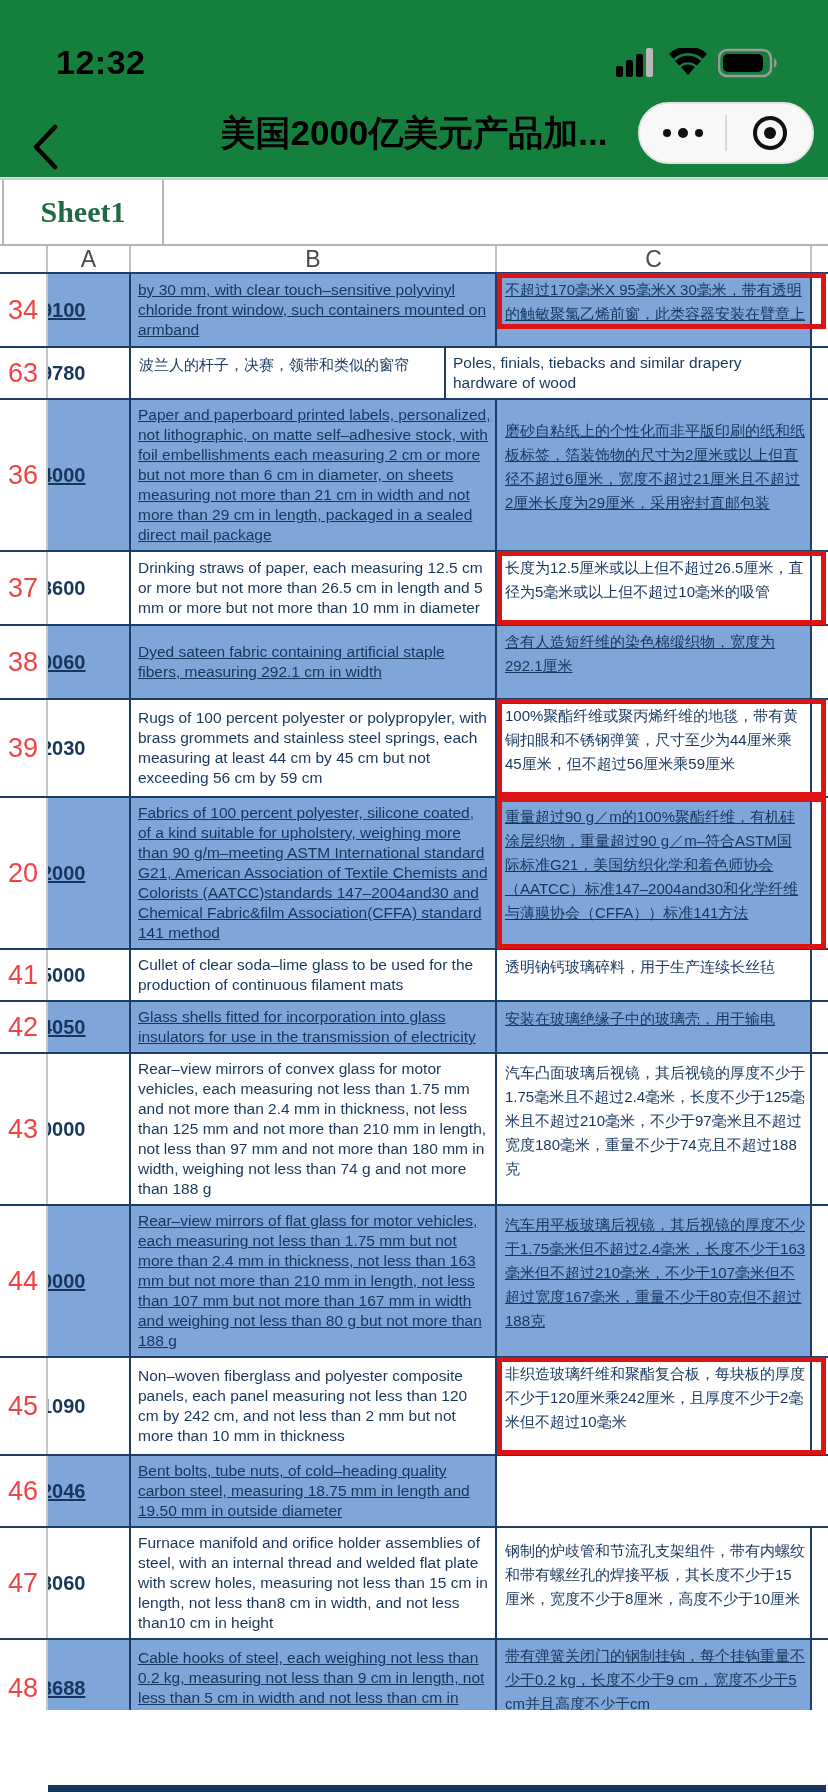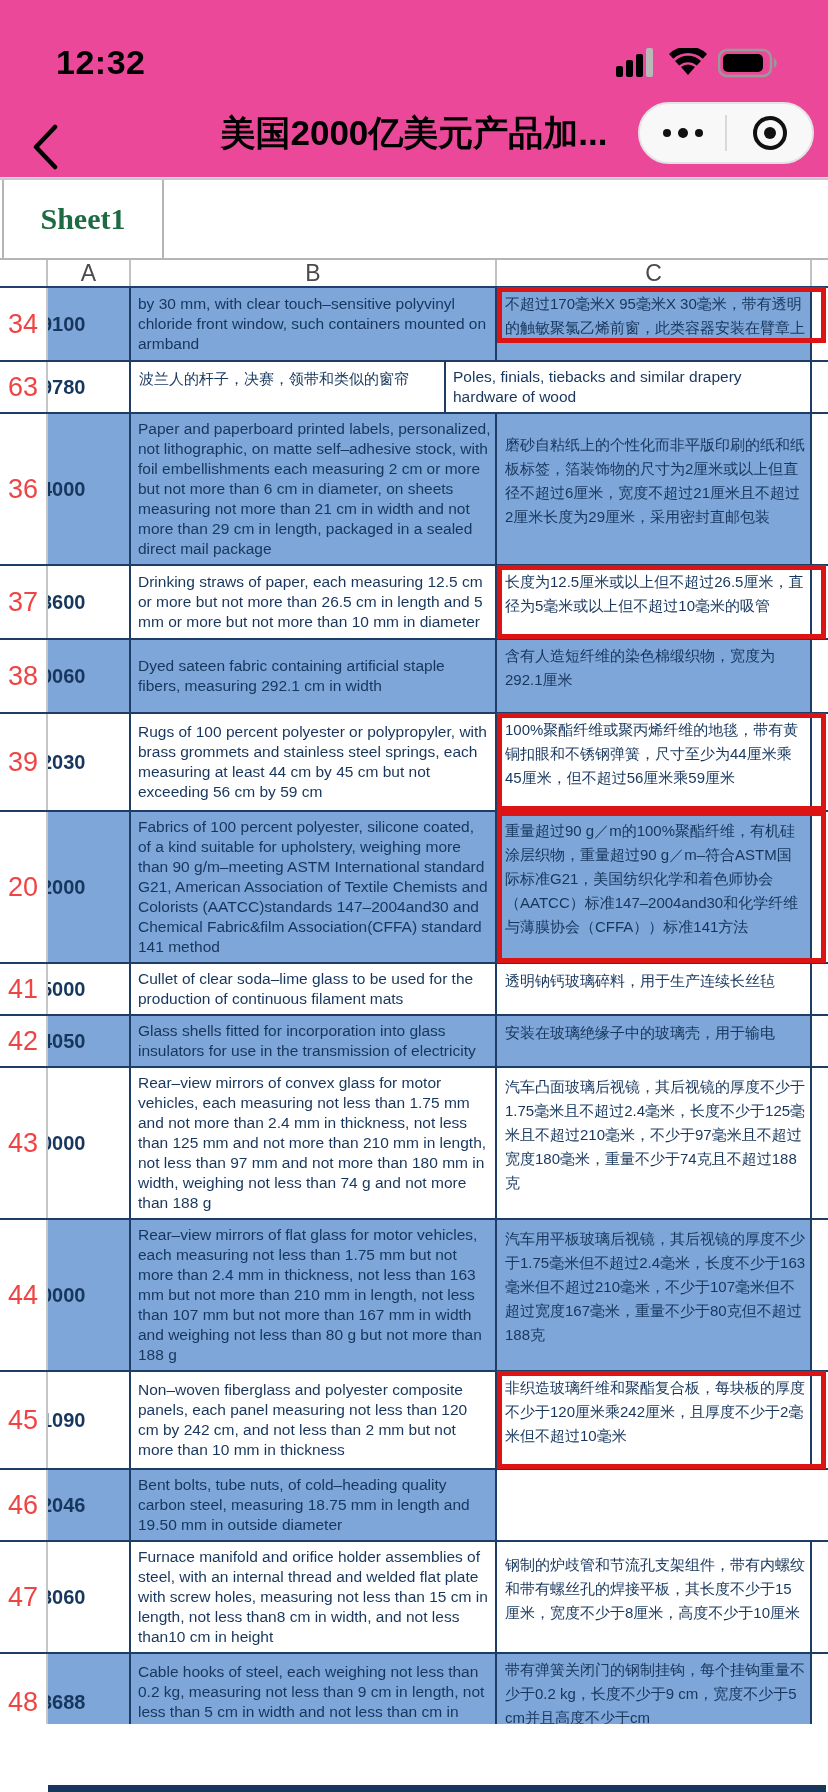--- a/index.html
+++ b/index.html
@@ -3,41 +3,41 @@
 <meta charset="utf-8">
 <style>
   * { margin:0; padding:0; box-sizing:border-box; }
   html,body { width:828px; }
   body {
     height:1792px; overflow:hidden; position:relative;
     font-family:"Liberation Sans","DejaVu Sans",sans-serif;
     background:#ffffff;
   }
   
-  .chrome { background:#ec4899; }
+  .chrome { background:#15803d; }
   .status-bar { height:88px; display:flex; align-items:flex-end; justify-content:space-between; padding:0 48px 6px 56px; }
   .time { font-size:34px; font-weight:bold; color:#000; letter-spacing:.5px; }
   .status-icons { display:flex; align-items:center; gap:10px; padding-bottom:4px; }
   .nav-bar { height:90px; display:flex; align-items:flex-end; position:relative; padding:0 18px; border-bottom:1px solid #dcdcdc; }
   .back-btn { width:60px; height:60px; display:flex; align-items:center; justify-content:flex-start; padding-left:14px; }
   .nav-title { position:absolute; left:50%; top:50%; transform:translate(-50%,-50%);
     font-size:35px; font-weight:bold; color:#000; white-space:nowrap; }
   .capsule { position:absolute; right:14px; top:50%; transform:translateY(-50%);
     width:176px; height:62px; background:#f8f8f8; border:2px solid #e3e3e3; border-radius:34px;
     display:flex; align-items:center; }
   .capsule .half { flex:1; display:flex; align-items:center; justify-content:center; height:100%; }
   .capsule .divider { width:2px; height:36px; background:#d9d9d9; }
   .dots { display:flex; gap:7px; align-items:center; }
   .dots i { width:10px; height:10px; border-radius:50%; background:#111; display:block; }
   .dots i.small { width:8px; height:8px; }
   .target { width:34px; height:34px; border:4px solid #111; border-radius:50%; position:relative; }
   .target::after { content:""; position:absolute; left:50%; top:50%; transform:translate(-50%,-50%);
     width:12px; height:12px; background:#111; border-radius:50%; }
   
-  .sheet-bar { height:82px; background:#fff; border-top:2px solid #c9c9c9; border-bottom:2px solid #b5b5b5; position:relative; }
+  .sheet-bar { height:68px; background:#fff; border-top:2px solid #c9c9c9; border-bottom:2px solid #b5b5b5; position:relative; }
   .sheet-tab { position:absolute; left:2px; top:0; bottom:0; width:162px;
     border-left:2px solid #b5b5b5; border-right:2px solid #b5b5b5;
     display:flex; align-items:center; justify-content:center; }
   .sheet-tab span { font-family:"Liberation Serif","DejaVu Serif",serif; font-weight:bold; font-size:30px; color:#1e6b43; }
   
   .grid { position:relative; background:#fff; height:1464px; overflow:hidden; }
   .hdr-row { display:flex; height:28px; border-bottom:2px solid #20406b; }
   .hdr-gutter { width:48px; border-right:2px solid #c2c2c2; }
   .hdr-cell { display:flex; align-items:center; justify-content:center;
     font-size:23px; color:#4a4a4a; border-right:2px solid #c2c2c2; }
@@ -46,21 +46,21 @@
   .gutter { width:48px; flex:0 0 48px; background:#fff; border-right:2px solid #c6c6c6;
     display:flex; align-items:center; justify-content:center; font-size:27px; color:#ef4444; }
   .cell { color:#17365d; }
   .cell.a { width:83px; flex:0 0 83px; border-right:2px solid #1d3d66;
     display:flex; align-items:center; font-weight:bold; font-size:20px; overflow:hidden; }
   .cell.a span { margin-left:-7px; white-space:nowrap; }
   .cell.b { width:366px; flex:0 0 366px; border-right:2px solid #1d3d66;
     font-size:15.5px; line-height:20px; padding:5px 4px 5px 7px; display:flex; align-items:center; }
   .cell.c { width:315px; flex:0 0 315px; border-right:2px solid #1d3d66;
     font-size:15px; line-height:24px; padding:4px 4px 20px 8px; display:flex; align-items:center; position:static; }
-  .row.blue .cell { background:#7ea6d8; }
+  .row.blue .cell { background:#7ea6d8;text-decoration:underline; }
   .row.white .cell { background:#ffffff; }
   .rightpad { flex:1; background:#fff; }
   .hl { position:absolute; top:-1px; bottom:-1px; left:497px; right:2px;
     border:5px solid #dd1414; pointer-events:none; z-index:5; }
   .hl.partial { bottom:17px; }
   .bottom-strip { position:absolute; left:48px; right:2px; bottom:0; height:7px; background:#17365d; z-index:7; }
   svg { display:block; }
 </style>
 </head>
 <body>

